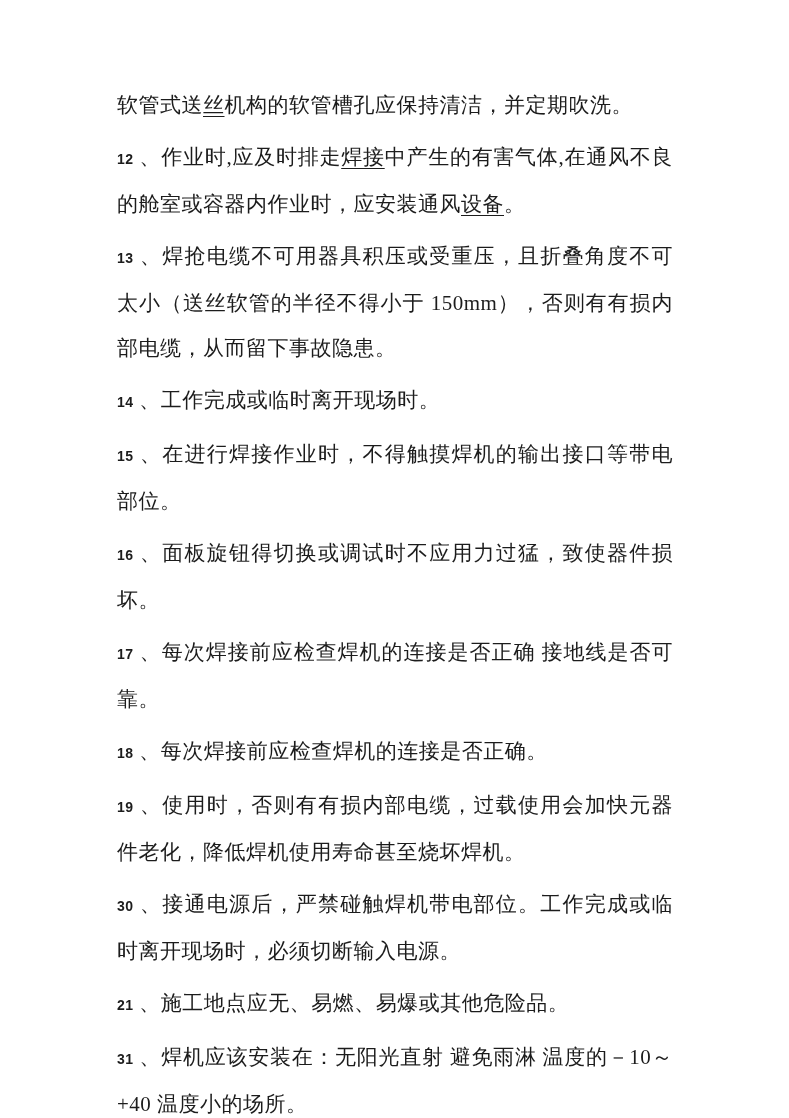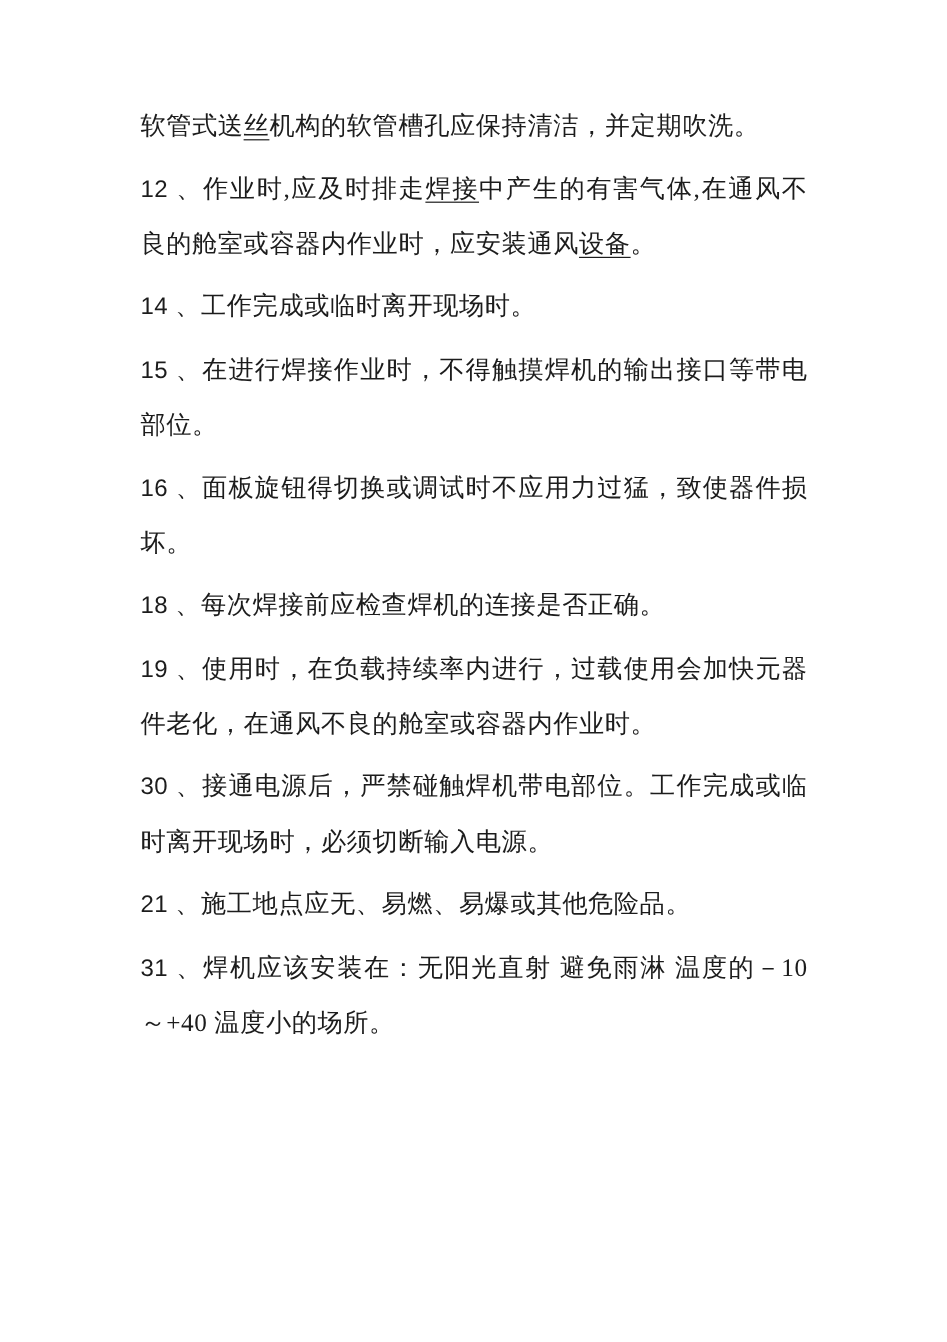--- a/index.html
+++ b/index.html
@@ -27,22 +27,22 @@
     font-size: 21px;
     line-height: 45px;
     text-align: justify;
     letter-spacing: 0.5px;
   }
   .para:last-child {
     margin-bottom: 0;
   }
   .num {
     font-family: "Liberation Sans", "DejaVu Sans", sans-serif;
-    font-weight: normal;
-    font-size: 20px;
+    font-weight: bold;
+    font-size: 14px;
   }
   .run {
     text-decoration: none;
   }
   .run.u {
     text-decoration: underline;
     text-underline-offset: 4px;
     text-decoration-thickness: 1px;
   }
 </style>
@@ -52,41 +52,47 @@
 <div class="page">
   <div class="content" id="paragraph-container">
   <p class="para">
     
   <span class="run">软管式送</span><span class="run u">丝</span><span class="run">机构的软管槽孔应保持清洁，并定期吹洗。</span></p>
 
   <p class="para">
     <span class="num">12</span>
   <span class="run">、作业时,应及时排走</span><span class="run u">焊接</span><span class="run">中产生的有害气体,在通风不良的舱室或容器内作业时，应安装通风</span><span class="run u">设备</span><span class="run">。</span></p>
 
+  <p class="para">
+    <span class="num">13</span>
+  <span class="run">、焊抢电缆不可用器具积压或受重压，且折叠角度不可太小（送丝软管的半径不得小于 150mm），否则有有损内部电缆，从而留下事故隐患。</span></p>
 
   <p class="para">
     <span class="num">14</span>
   <span class="run">、工作完成或临时离开现场时。</span></p>
 
   <p class="para">
     <span class="num">15</span>
   <span class="run">、在进行焊接作业时，不得触摸焊机的输出接口等带电部位。</span></p>
 
   <p class="para">
     <span class="num">16</span>
   <span class="run">、面板旋钮得切换或调试时不应用力过猛，致使器件损坏。</span></p>
 
+  <p class="para">
+    <span class="num">17</span>
+  <span class="run">、每次焊接前应检查焊机的连接是否正确 接地线是否可靠。</span></p>
 
   <p class="para">
     <span class="num">18</span>
   <span class="run">、每次焊接前应检查焊机的连接是否正确。</span></p>
 
   <p class="para">
     <span class="num">19</span>
-  <span class="run">、使用时，在负载持续率内进行，过载使用会加快元器件老化，在通风不良的舱室或容器内作业时。</span></p>
+  <span class="run">、使用时，否则有有损内部电缆，过载使用会加快元器件老化，降低焊机使用寿命甚至烧坏焊机。</span></p>
 
   <p class="para">
     <span class="num">30</span>
   <span class="run">、接通电源后，严禁碰触焊机带电部位。工作完成或临时离开现场时，必须切断输入电源。</span></p>
 
   <p class="para">
     <span class="num">21</span>
   <span class="run">、施工地点应无、易燃、易爆或其他危险品。</span></p>
 
   <p class="para">

